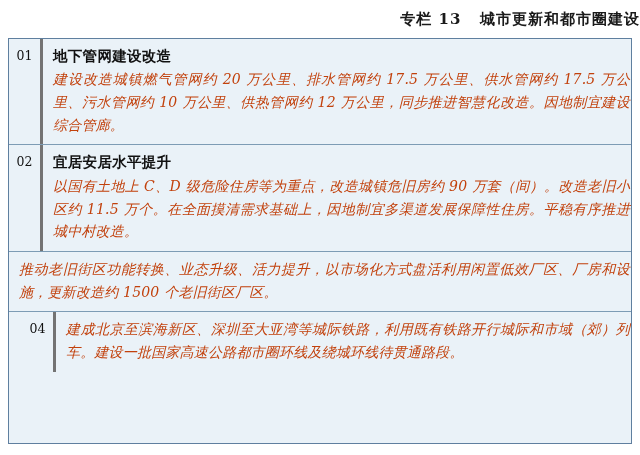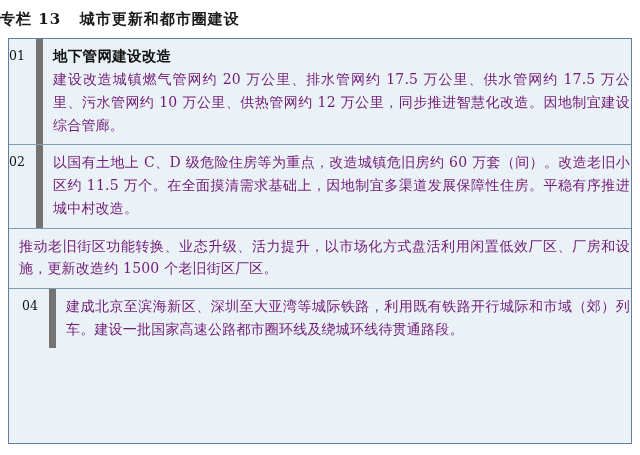--- a/index.html
+++ b/index.html
@@ -17,21 +17,21 @@
     position: relative;
     width: 640px;
     height: 455px;
     background: #ffffff;
     box-sizing: border-box;
   }
   .title-bar {
     height: 38px;
     display: flex;
     align-items: center;
-    justify-content: flex-start;
+    justify-content: flex-end;
     background: #ffffff;
   }
   .title-text {
     font-size: 15px;
     font-weight: bold;
     letter-spacing: 1px;
     color: #1a1a1a;
     white-space: pre;
   }
   .table-box {
@@ -49,46 +49,48 @@
     box-sizing: border-box;
   }
   .row:last-child {
     border-bottom: none;
     margin-left: 13px;
   }
   .num-cell {
     width: 34px;
     min-width: 34px;
     padding-top: 9px;
+    text-align: center;
     font-size: 12.5px;
     color: #111;
-    border-right: 7px solid #737373;
+    border-right: 3px solid #737373;
     box-sizing: border-box;
     font-family: "DejaVu Serif", "Liberation Serif", serif;
   }
   .content-cell {
     flex: 1;
     padding: 6px 1px 8px 10px;
     box-sizing: border-box;
   }
   .item-title {
     font-size: 14.5px;
     font-weight: bold;
     color: #111;
     line-height: 1.55;
     margin-bottom: 1px;
     letter-spacing: 0.3px;
   }
   .item-body {
     font-size: 14px;
-    color: #701a75;
+    color: #c2410c;
     line-height: 1.62;
     text-align: justify;
     text-justify: inter-ideograph;
     letter-spacing: 0.2px;
+    font-style: italic;
   }
 </style>
 </head>
 <body>
 
 <div class="sheet">
 
   <div class="title-bar">
     <div class="title-text">专栏 13   城市更新和都市圈建设</div>
   </div>
@@ -99,21 +101,22 @@
       <div class="num-cell">01</div>
       <div class="content-cell">
         <div class="item-title">地下管网建设改造</div>
         <div class="item-body">建设改造城镇燃气管网约 20 万公里、排水管网约 17.5 万公里、供水管网约 17.5 万公里、污水管网约 10 万公里、供热管网约 12 万公里，同步推进智慧化改造。因地制宜建设综合管廊。</div>
       </div>
     </div>
 
     <div class="row">
       <div class="num-cell">02</div>
       <div class="content-cell">
-        <div class="item-body">以国有土地上 C、D 级危险住房等为重点，改造城镇危旧房约 60 万套（间）。改造老旧小区约 11.5 万个。在全面摸清需求基础上，因地制宜多渠道发展保障性住房。平稳有序推进城中村改造。</div>
+        <div class="item-title">宜居安居水平提升</div>
+        <div class="item-body">以国有土地上 C、D 级危险住房等为重点，改造城镇危旧房约 90 万套（间）。改造老旧小区约 11.5 万个。在全面摸清需求基础上，因地制宜多渠道发展保障性住房。平稳有序推进城中村改造。</div>
       </div>
     </div>
 
     <div class="row">
       <div class="content-cell">
         <div class="item-body">推动老旧街区功能转换、业态升级、活力提升，以市场化方式盘活利用闲置低效厂区、厂房和设施，更新改造约 1500 个老旧街区厂区。</div>
       </div>
     </div>
 
     <div class="row">

